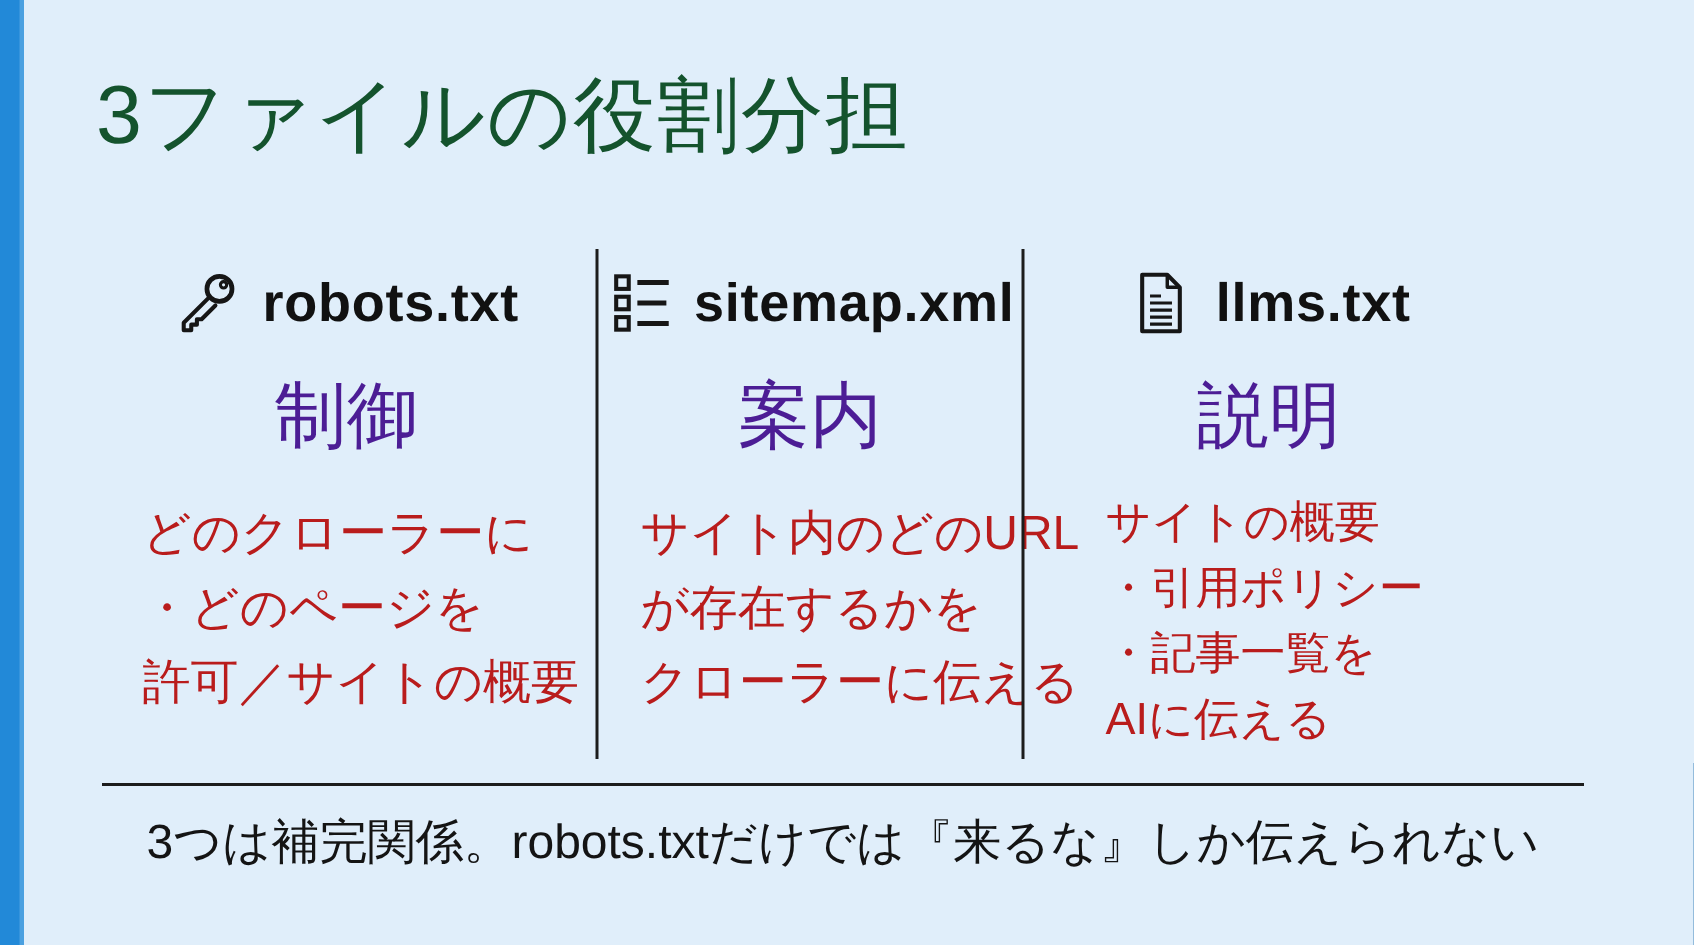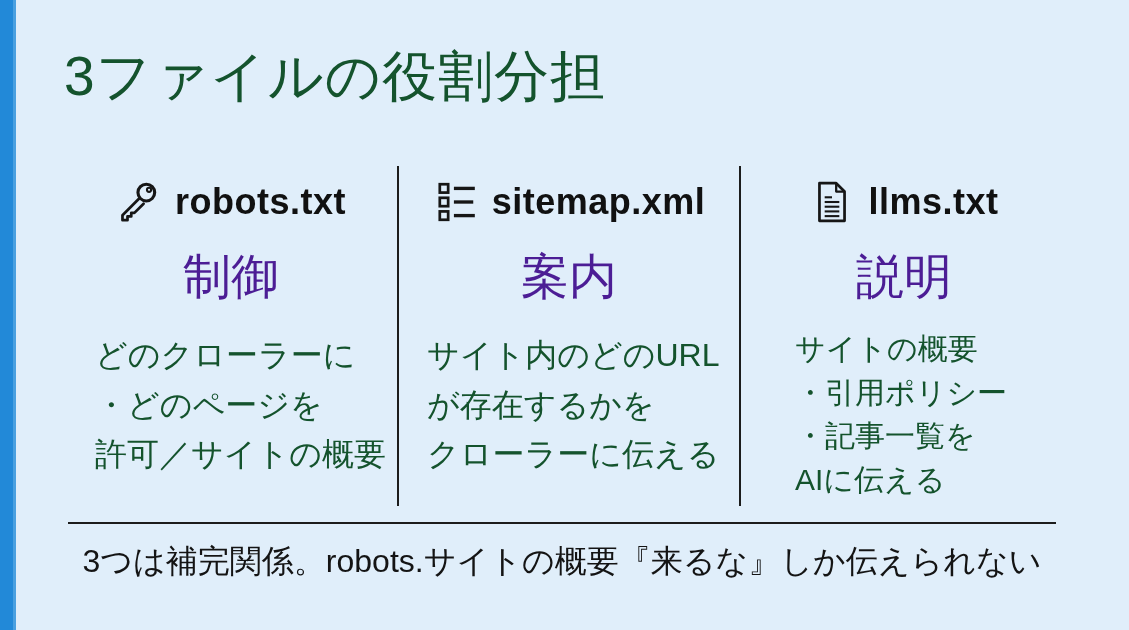--- a/index.html
+++ b/index.html
@@ -38,21 +38,21 @@
     width: 1002px; height: 340px;
     display: flex;
   }
   .col {
     box-sizing: border-box;
     display: flex;
     flex-direction: column;
     align-items: center;
   }
   .col-1 { width: 332px; }
-  .col-2 { width: 342px; border-left: 2px solid #1c1c1c; }
+  .col-2 { width: 284px; border-left: 2px solid #1c1c1c; }
   .col-3 { width: 328px; border-left: 2px solid #1c1c1c; }
   .file-row {
     margin-top: 13px;
     display: flex;
     align-items: center;
     gap: 13px;
   }
   .file-icon { width: 46px; height: 46px; flex: 0 0 auto; }
   .file-icon svg { display: block; width: 100%; height: 100%; }
   .file-name {
@@ -65,21 +65,21 @@
     margin-top: 20px;
     font-size: 48px;
     font-weight: 500;
     color: #4c1d95;
   }
   .desc {
     margin-top: 22px;
     align-self: flex-start;
     font-size: 32px;
     line-height: 1.55;
-    color: #14532d;
+    color: #b91c1c;
     white-space: nowrap;
   }
   .col-1 .desc { padding-left: 30px; }
   .col-2 .desc { padding-left: 28px; }
   .col-3 .desc { padding-left: 54px; font-size: 30px; line-height: 1.45; margin-top: 18px; }
   .footer-rule {
     position: absolute;
     left: 52px; top: 522px;
     width: 988px; height: 0;
     border-top: 2px solid #1c1c1c;
@@ -167,16 +167,16 @@
           <div>サイトの概要</div>
           <div>・引用ポリシー</div>
           <div>・記事一覧を</div>
           <div>AIに伝える</div>
         </div>
       </section>
 
     </div>
 
     <div class="footer-rule"></div>
-    <div class="footer-note">3つは補完関係。robots.サイトの概要『来るな』しか伝えられない</div>
+    <div class="footer-note">3つは補完関係。robots.txtだけでは『来るな』しか伝えられない</div>
 
   </div>
 </div>
 
 </body></html>

